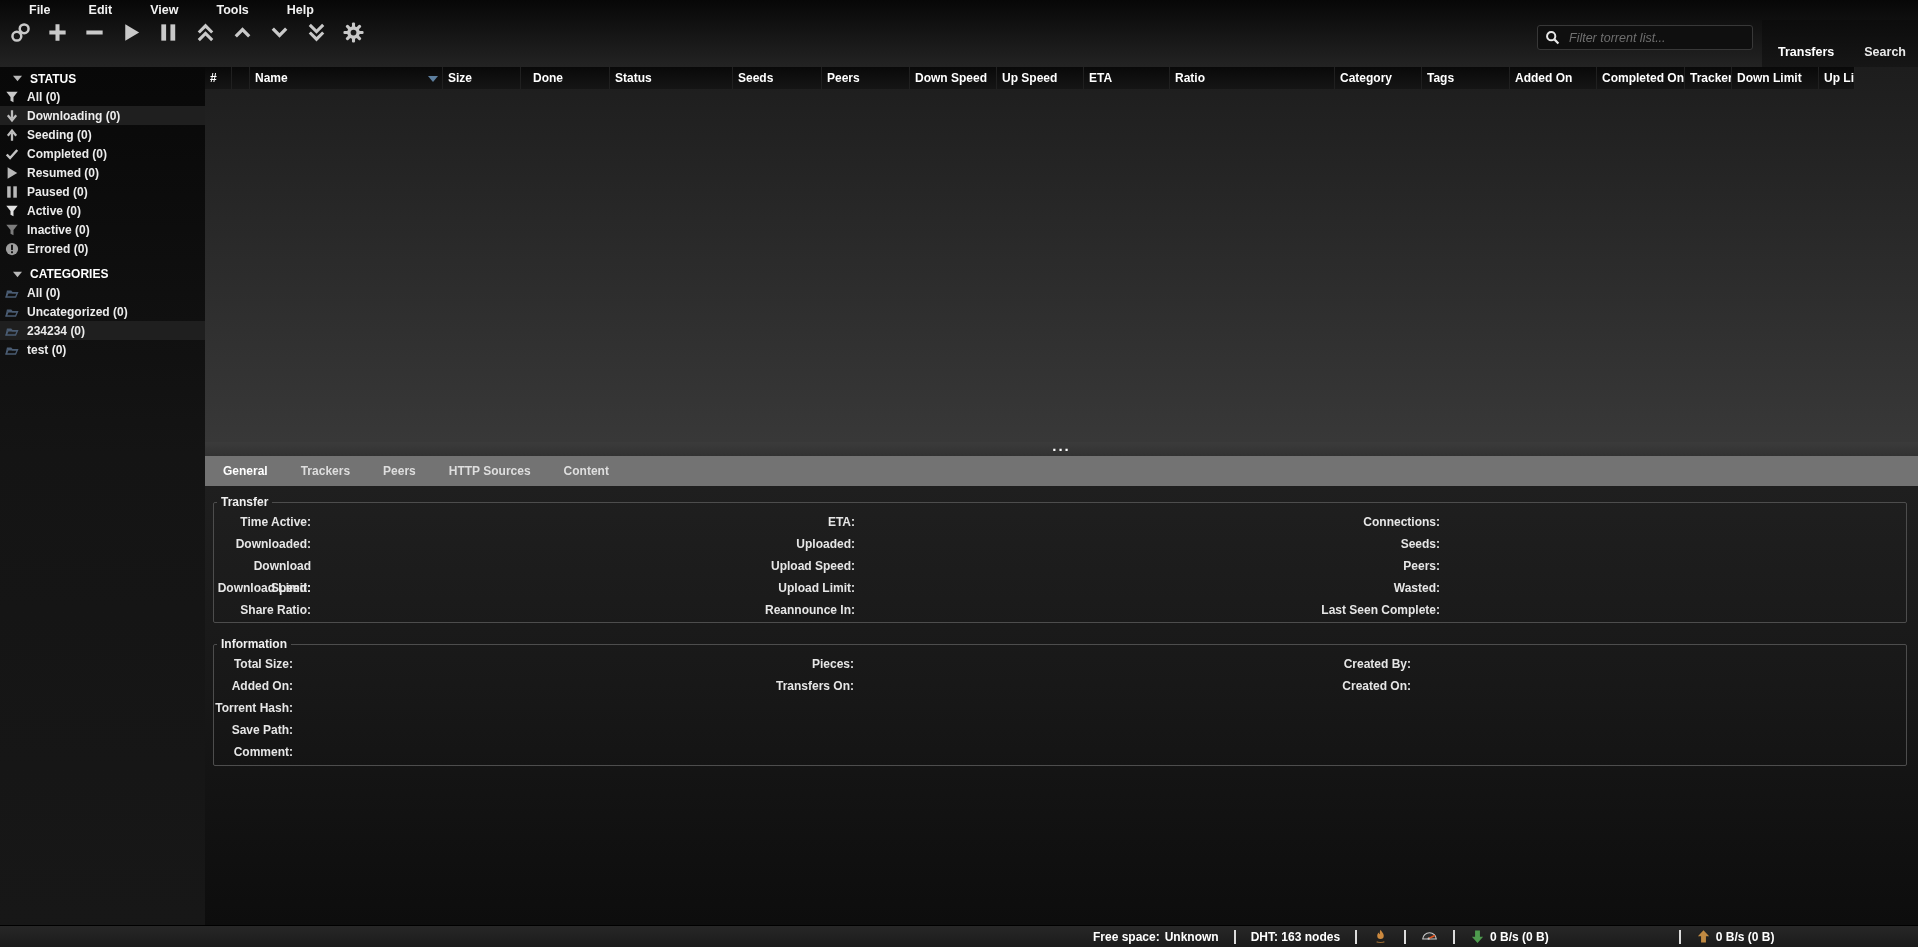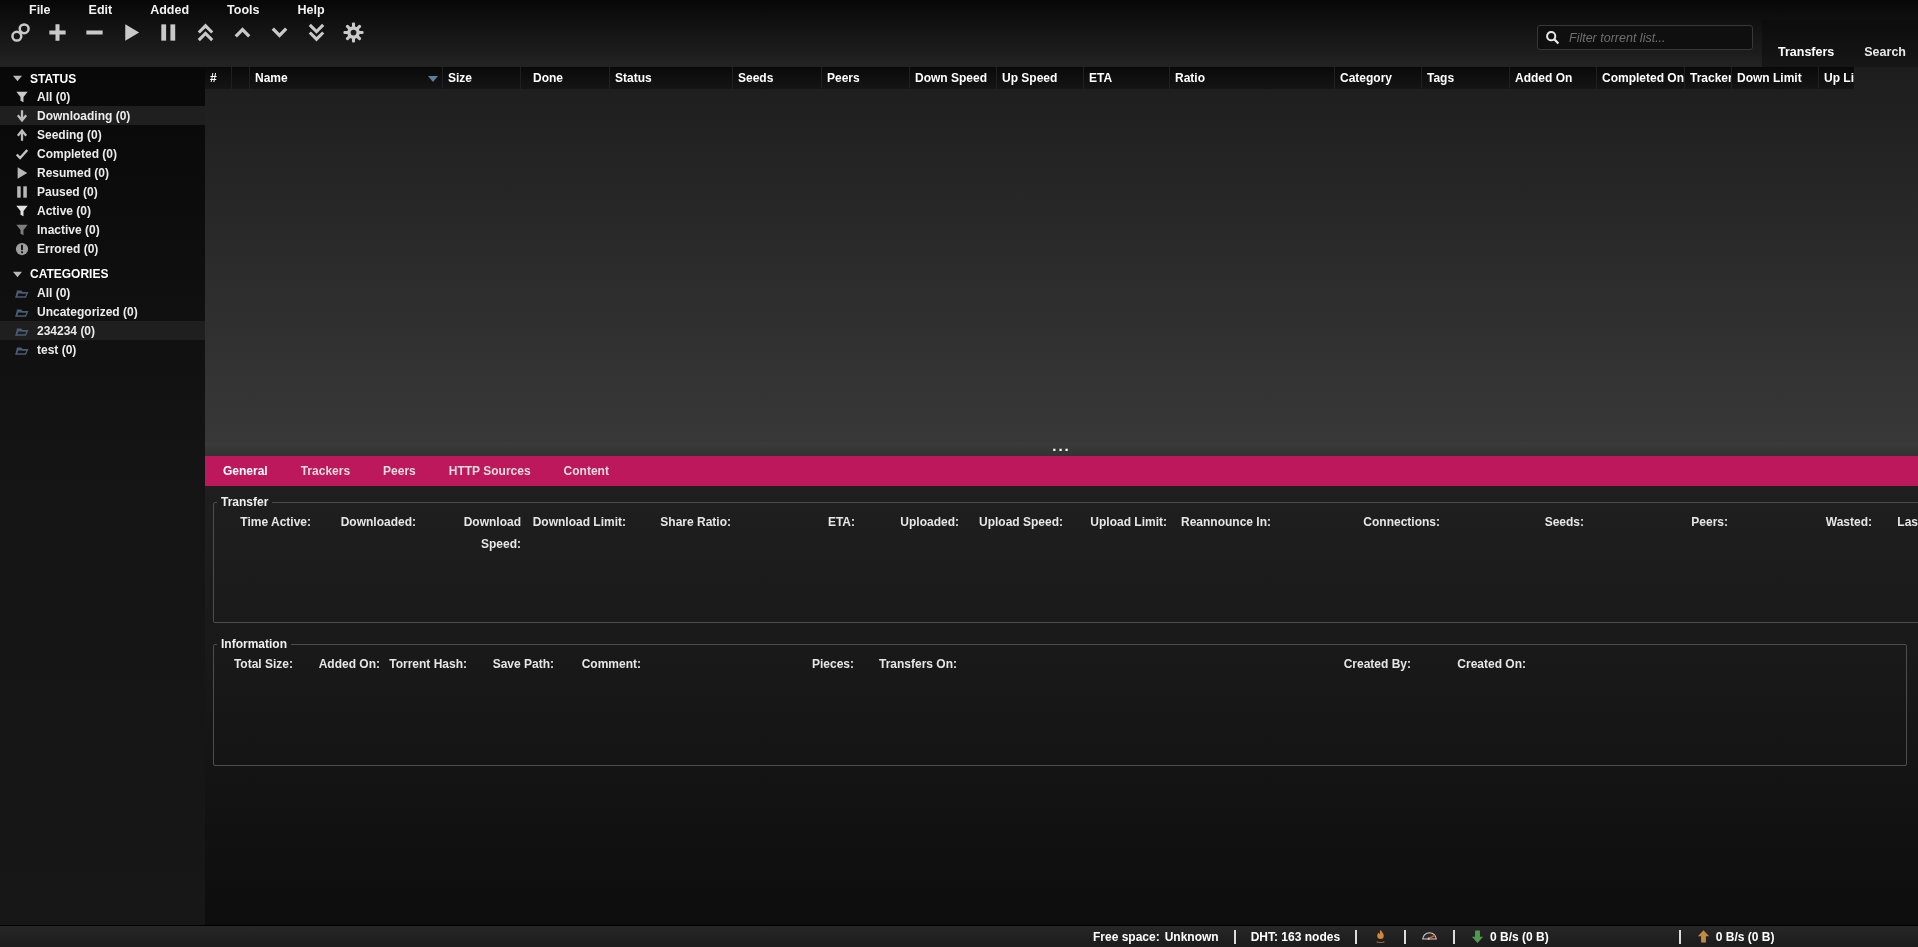--- a/index.html
+++ b/index.html
@@ -29,21 +29,21 @@
   .maintab{font-size:12.5px;font-weight:700;color:#e9e9e9;}
   .maintab.active{color:#fff;}
 
   
   .sidebar{position:absolute;left:0;top:67px;width:205px;height:858px;box-sizing:border-box;
            padding-top:3px;background:linear-gradient(180deg,#080808,#141414 45%,#171717);}
   .side-header{display:flex;align-items:center;gap:8px;height:17px;padding-left:13px;
                font-size:12px;font-weight:700;color:#fff;}
   .side-header svg{width:9px;height:9px;color:#b9b9b9;}
   .side-header.cats{margin-top:7px;height:18px;}
-  .side-item{display:flex;align-items:center;gap:8px;height:19px;padding-left:15px;
+  .side-item{display:flex;align-items:center;gap:8px;height:19px;padding-left:5px;
              font-size:12px;font-weight:600;color:#ececec;white-space:nowrap;}
   .side-item svg{width:14px;height:14px;flex:0 0 auto;}
   .side-item.selected{background:#1f1f1f;}
 
   
   .listarea{position:absolute;left:205px;top:67px;right:0;height:375px;
             background:linear-gradient(180deg,#1d1d1d,#383838);}
   .theader{position:absolute;left:0;top:0;height:22px;display:flex;
            background:linear-gradient(180deg,#090909,#151515);}
   .th{box-sizing:border-box;height:22px;line-height:22px;padding-left:5px;position:relative;
@@ -52,36 +52,36 @@
   .th .sort{position:absolute;right:4px;top:9px;width:0;height:0;
             border-left:5px solid transparent;border-right:5px solid transparent;
             border-top:6px solid #5d7f9f;}
 
   
   .splitter{position:absolute;left:205px;top:442px;right:0;height:14px;cursor:row-resize;
             background:linear-gradient(180deg,#3b3b3b,#323232);
             color:#fff;font-weight:700;font-size:15px;line-height:7px;text-align:center;letter-spacing:2px;}
 
   
-  .dtabs{position:absolute;left:205px;top:456px;right:0;height:30px;background:#be185d;
+  .dtabs{position:absolute;left:205px;top:456px;right:0;height:30px;background:#737373;
          display:flex;align-items:center;gap:33px;padding-left:18px;}
   .dtab{font-size:12px;font-weight:700;color:#dedede;}
   .dtab.active{color:#fff;}
   .dtabs .caret{position:absolute;right:14px;top:11px;width:10px;height:8px;color:#d9d9d9;}
 
   
   .details{position:absolute;left:205px;top:486px;right:0;bottom:22px;
            background:linear-gradient(180deg,#1f1f1f,#181818 45%,#0d0d0d);}
   fieldset{position:absolute;left:8px;right:11px;margin:0;box-sizing:border-box;
            border:1px solid #4d4d4d;border-radius:2px;padding:2px 0 0 0;}
   fieldset legend{font-size:12px;font-weight:700;color:#f0f0f0;margin-left:3px;padding:0 4px;}
   #fs-transfer{top:9px;height:128px;}
   #fs-information{top:151px;height:129px;}
   .fs-grid{display:flex;}
-  .fs-col{display:flex;flex-direction:row;}
+  .fs-col{display:flex;flex-direction:column;}
   .fs-col.g0,.fs-col.g1{width:545px;}
   .fs-col.g2{flex:1;}
   .fs-row{height:22px;line-height:22px;display:flex;}
   .fs-row .lbl{text-align:right;font-size:12px;font-weight:600;color:#e6e6e6;flex:0 0 auto;}
   .fs-row .val{flex:1;font-size:12px;color:#ccc;padding-left:8px;}
   #fs-transfer .g0 .lbl{width:97px;}
   #fs-transfer .g1 .lbl{width:96px;}
   #fs-transfer .g2 .lbl{width:136px;}
   #fs-information .g0 .lbl{width:79px;}
   #fs-information .g1 .lbl{width:95px;}
@@ -204,21 +204,21 @@
       </symbol>
   </defs>
 </svg>
 
 <div class="app">
 
   <div class="topband">
     <div class="menubar" id="menubar">
         <div class="menu-item">File</div>
         <div class="menu-item">Edit</div>
-        <div class="menu-item">Added</div>
+        <div class="menu-item">View</div>
         <div class="menu-item">Tools</div>
         <div class="menu-item">Help</div>
       </div>
     <div class="toolbar" id="toolbar">
         <div class="tbtn">
           <svg>
             <use href="#link-icon"></use>
           </svg>
         </div>
         <div class="tbtn">

